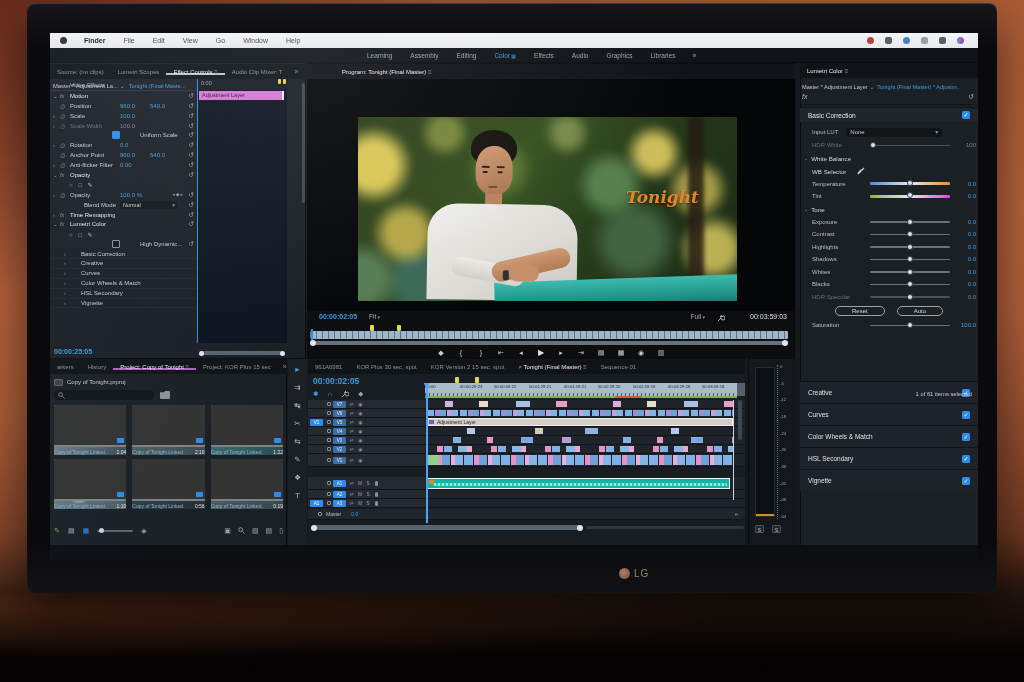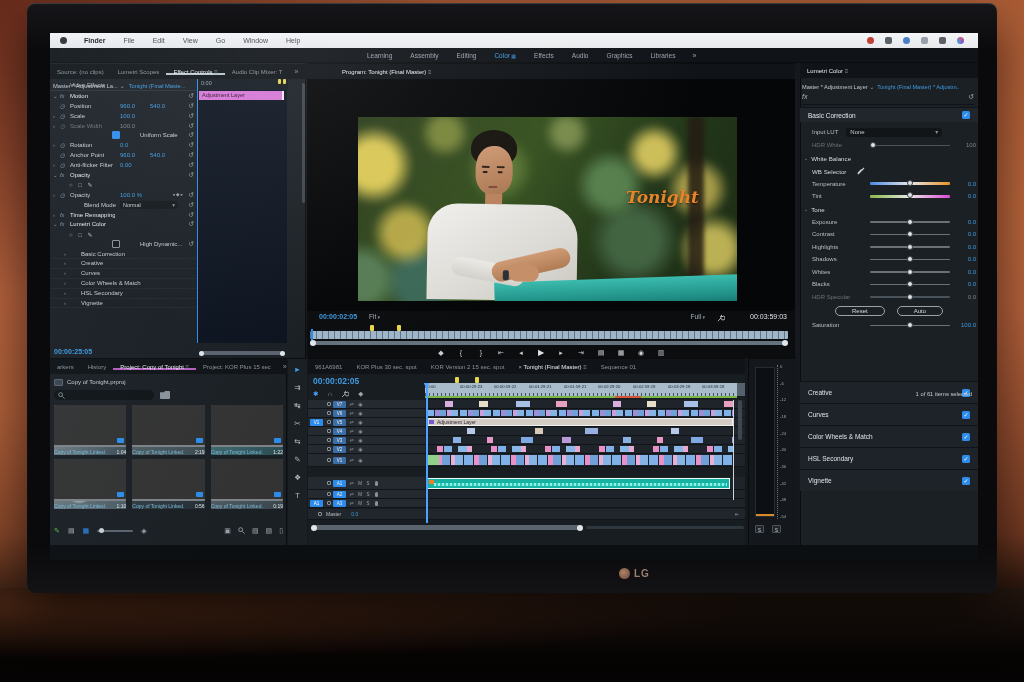--- a/index.html
+++ b/index.html
@@ -15,21 +15,21 @@
     background: radial-gradient(ellipse at 8% 20%, rgba(150,70,30,.35), transparent 50%),
                 linear-gradient(180deg,#241710, #070404 70%, #050303);
   }
   
   .monitor { position:absolute; left:27px; top:3px; width:970px; height:590px;
     background:linear-gradient(180deg,#16161a,#0a0a0c 8%,#0a0a0c 92%,#131315);
     border-radius:8px; box-shadow:0 22px 50px rgba(0,0,0,.6), inset 0 1px 1px rgba(255,255,255,.18);
   }
   .lg-logo { position:absolute; left:592px; top:565px; display:flex; align-items:center; gap:4px; }
   .lg-mark { width:11px; height:11px; border-radius:50%; background:radial-gradient(circle at 40% 40%, #b08268, #6a4a38); }
-  .lg-text { color:#9a8070; font-size:10px; font-weight:bold; letter-spacing:1px; }
+  .lg-text { color:#9a8070; font-size:10px; font-weight:normal; letter-spacing:1px; }
   
   .screen { position:absolute; left:50px; top:33px; width:928px; height:527px; background:#15191d; overflow:hidden; }
   .screen::after { content:""; position:absolute; inset:0; pointer-events:none; z-index:200;
     background: radial-gradient(ellipse at 28% 0%, rgba(255,255,255,.08), transparent 42%),
                 linear-gradient(115deg, rgba(160,190,220,.05), transparent 35%); }
   
   .menubar { position:absolute; left:0; top:0; width:928px; height:15px; background:linear-gradient(#f4f5f7,#e7e9ec); display:flex; align-items:center; font-size:7px; color:#3a3d42; z-index:5; }
   .apple-dot { width:7px; height:7px; margin:0 8px 0 10px; border-radius:50%; background:#2c2e33; }
   .menubar .mi { padding:0 9px; color:#44474d; }
   .menubar .mi.appname { font-weight:bold; color:#16181c; }

